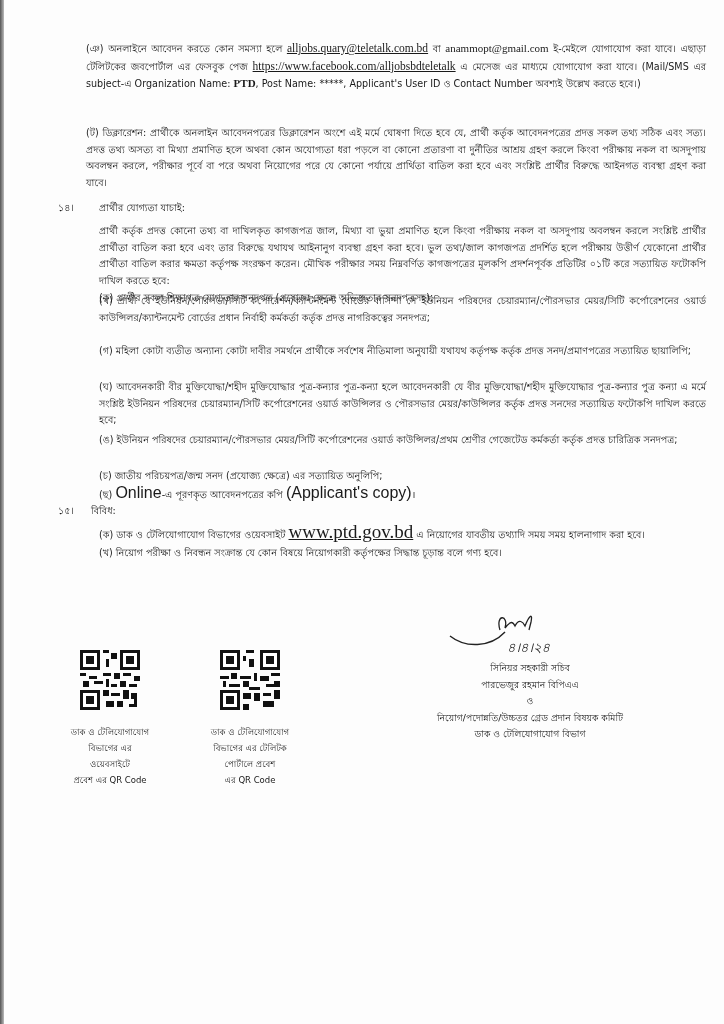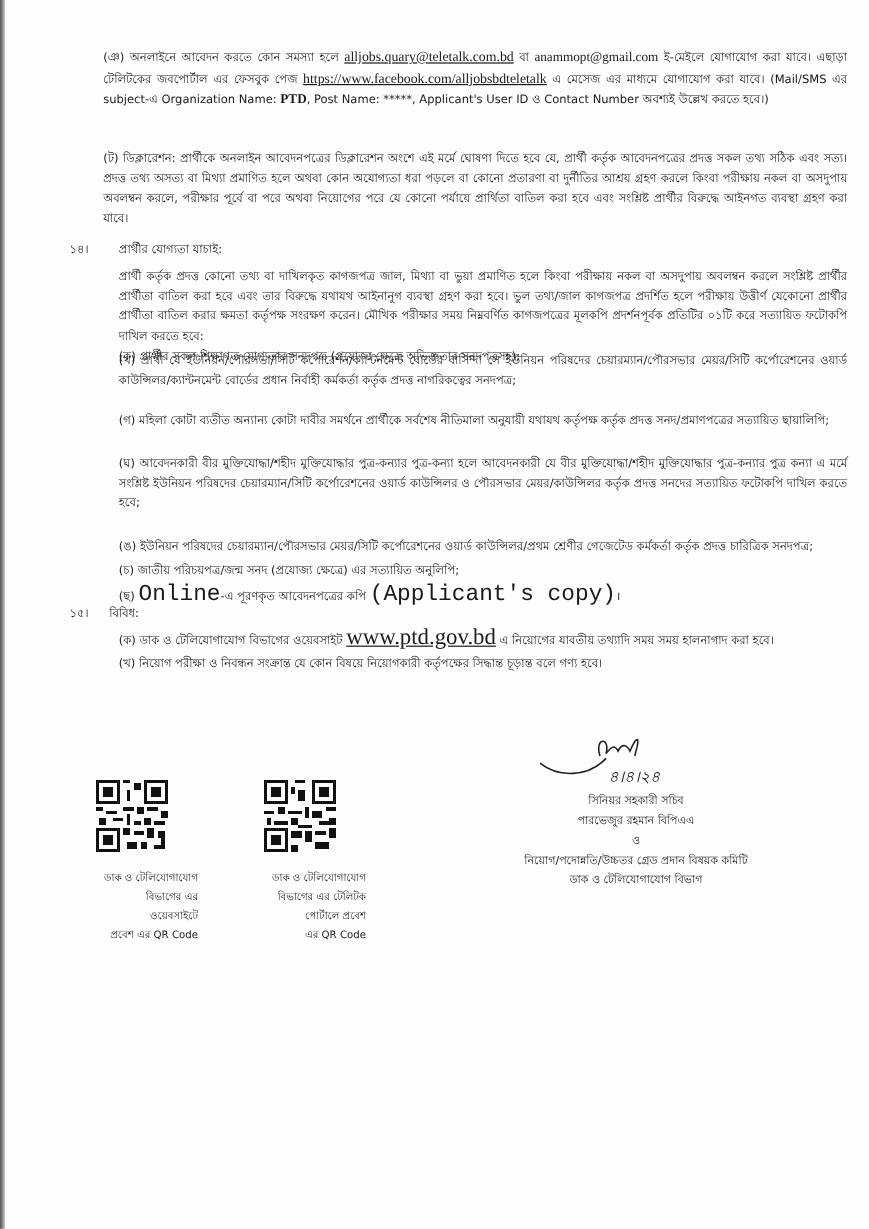--- a/index.html
+++ b/index.html
@@ -4,26 +4,26 @@
 <style>
   html, body { margin: 0; padding: 0; }
   body {
     width: 724px; height: 1024px; background: #fdfdfd; position: relative; overflow: hidden;
     font-family: "DejaVu Sans", "Liberation Sans", sans-serif; color: #1a1a1a;
   }
   .scan-edge { position: absolute; left: 0; top: 0; width: 4px; height: 1024px; background: linear-gradient(to right, #555, #bbb); }
   .page { position: absolute; left: 0; top: 0; width: 724px; height: 992px; }
   .para { position: absolute; font-size: 9.6px; line-height: 16.6px; text-align: justify; }
   .latin { font-family: "Liberation Serif", serif; font-size: 11px; }
-  .latin-big { font-family: Liberation Mono, monospace; font-size: 19px; }
+  .latin-big { font-family: Liberation Sans, sans-serif; font-size: 16px; }
   .link { text-decoration: underline; font-family: "Liberation Serif", serif; font-size: 11.5px; }
   .num { position: absolute; font-size: 9.6px; }
   .line { position: absolute; font-size: 9.6px; white-space: nowrap; }
   .qr { position: absolute; width: 60px; height: 60px; }
-  .qr-caption { position: absolute; width: 110px; text-align: right; font-size: 8.5px; line-height: 16px; }
+  .qr-caption { position: absolute; width: 110px; text-align: center; font-size: 8.5px; line-height: 16px; }
   .sig-block { position: absolute; left: 420px; top: 660px; width: 220px; text-align: center; font-size: 9.2px; line-height: 16.5px; }
   .signature { position: absolute; left: 445px; top: 608px; width: 110px; height: 55px; }
 </style>
 </head>
 <body>
 
 <div class="scan-edge"></div>
 
 <div class="page">
 
@@ -46,21 +46,21 @@
 
   <div class="num" style="left:58px; top:201px;">১৪।</div>
   <div class="line" style="left:99px; top:201px;">প্রার্থীর যোগ্যতা যাচাই:</div>
 
   <div class="para" style="left:99px; top:223px; width:607px;">প্রার্থী কর্তৃক প্রদত্ত কোনো তথ্য বা দাখিলকৃত কাগজপত্র জাল, মিথ্যা বা ভুয়া প্রমাণিত হলে কিংবা পরীক্ষায় নকল বা অসদুপায় অবলম্বন করলে সংশ্লিষ্ট প্রার্থীর প্রার্থীতা বাতিল করা হবে এবং তার বিরুদ্ধে যথাযথ আইনানুগ ব্যবস্থা গ্রহণ করা হবে। ভুল তথ্য/জাল কাগজপত্র প্রদর্শিত হলে পরীক্ষায় উত্তীর্ণ যেকোনো প্রার্থীর প্রার্থীতা বাতিল করার ক্ষমতা কর্তৃপক্ষ সংরক্ষণ করেন। মৌখিক পরীক্ষার সময় নিম্নবর্ণিত কাগজপত্রের মূলকপি প্রদর্শনপূর্বক প্রতিটির ০১টি করে সত্যায়িত ফটোকপি দাখিল করতে হবে:</div>
 
   <div class="para" style="left:99px; top:290px; width:607px;">(ক) প্রার্থীর সকল শিক্ষাগত যোগ্যতার সনদপত্র (প্রযোজ্য ক্ষেত্রে অভিজ্ঞতার সনদপত্রসহ);</div>
   <div class="para" style="left:99px; top:293px; width:607px;">(খ) প্রার্থী যে ইউনিয়ন/পৌরসভা/সিটি কর্পোরেশন/ক্যান্টনমেন্ট বোর্ডের বাসিন্দা সে ইউনিয়ন পরিষদের চেয়ারম্যান/পৌরসভার মেয়র/সিটি কর্পোরেশনের ওয়ার্ড কাউন্সিলর/ক্যান্টনমেন্ট বোর্ডের প্রধান নির্বাহী কর্মকর্তা কর্তৃক প্রদত্ত নাগরিকত্বের সনদপত্র;</div>
   <div class="para" style="left:99px; top:343px; width:607px;">(গ) মহিলা কোটা ব্যতীত অন্যান্য কোটা দাবীর সমর্থনে প্রার্থীকে সর্বশেষ নীতিমালা অনুযায়ী যথাযথ কর্তৃপক্ষ কর্তৃক প্রদত্ত সনদ/প্রমাণপত্রের সত্যায়িত ছায়ালিপি;</div>
   <div class="para" style="left:99px; top:379px; width:607px;">(ঘ) আবেদনকারী বীর মুক্তিযোদ্ধা/শহীদ মুক্তিযোদ্ধার পুত্র-কন্যার পুত্র-কন্যা হলে আবেদনকারী যে বীর মুক্তিযোদ্ধা/শহীদ মুক্তিযোদ্ধার পুত্র-কন্যার পুত্র কন্যা এ মর্মে সংশ্লিষ্ট ইউনিয়ন পরিষদের চেয়ারম্যান/সিটি কর্পোরেশনের ওয়ার্ড কাউন্সিলর ও পৌরসভার মেয়র/কাউন্সিলর কর্তৃক প্রদত্ত সনদের সত্যায়িত ফটোকপি দাখিল করতে হবে;</div>
-  <div class="para" style="left:99px; top:448px; width:607px;">(ঙ) ইউনিয়ন পরিষদের চেয়ারম্যান/পৌরসভার মেয়র/সিটি কর্পোরেশনের ওয়ার্ড কাউন্সিলর/প্রথম শ্রেণীর গেজেটেড কর্মকর্তা কর্তৃক প্রদত্ত চারিত্রিক সনদপত্র;</div>
+  <div class="para" style="left:99px; top:432px; width:607px;">(ঙ) ইউনিয়ন পরিষদের চেয়ারম্যান/পৌরসভার মেয়র/সিটি কর্পোরেশনের ওয়ার্ড কাউন্সিলর/প্রথম শ্রেণীর গেজেটেড কর্মকর্তা কর্তৃক প্রদত্ত চারিত্রিক সনদপত্র;</div>
   <div class="para" style="left:99px; top:468px; width:607px;">(চ) জাতীয় পরিচয়পত্র/জন্ম সনদ (প্রযোজ্য ক্ষেত্রে) এর সত্যায়িত অনুলিপি;</div>
 
   <div class="line" style="left:99px; top:484px;">
     <span>(ছ)</span>
     <span class="latin-big">Online</span><span>-এ পূরণকৃত আবেদনপত্রের কপি</span>
     <span class="latin-big">(Applicant's copy)</span><span>।</span>
   </div>
 
   <div class="num" style="left:58px; top:504px;">১৫।</div>
   <div class="line" style="left:91px; top:504px;">বিবিধ:</div>

